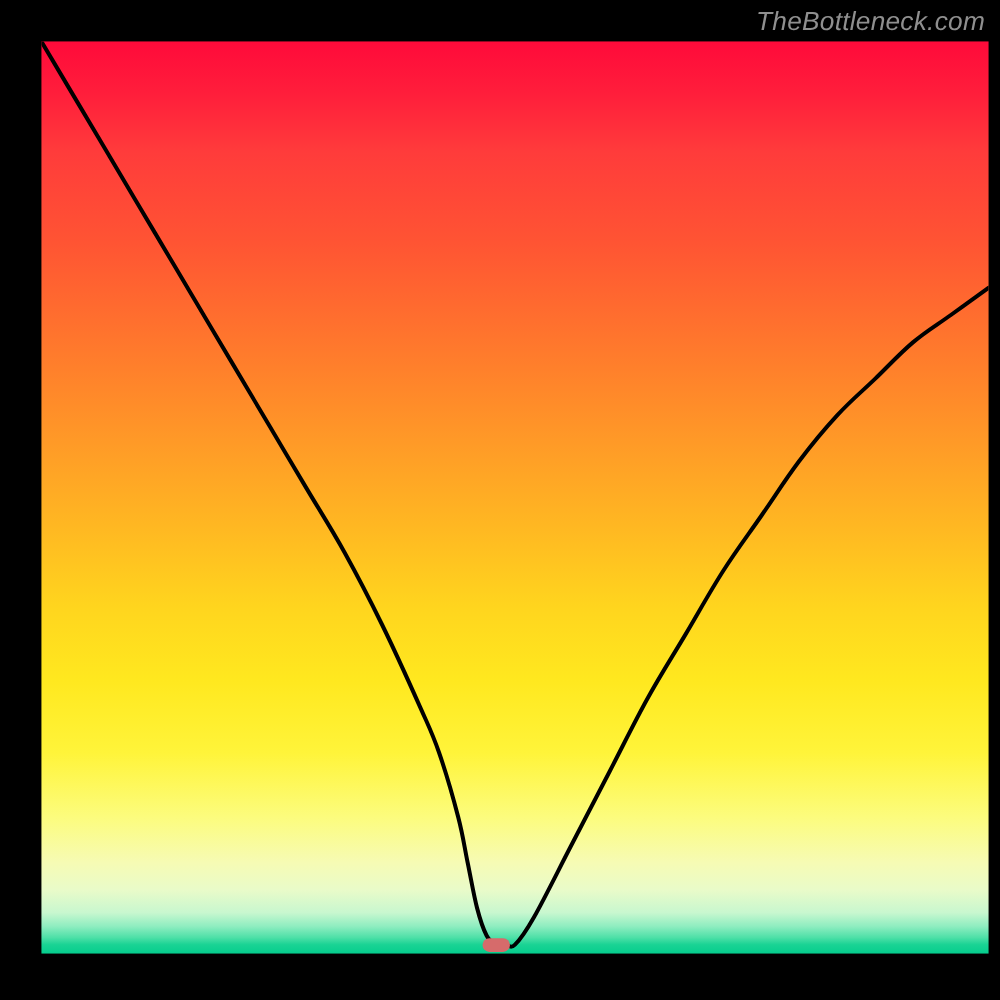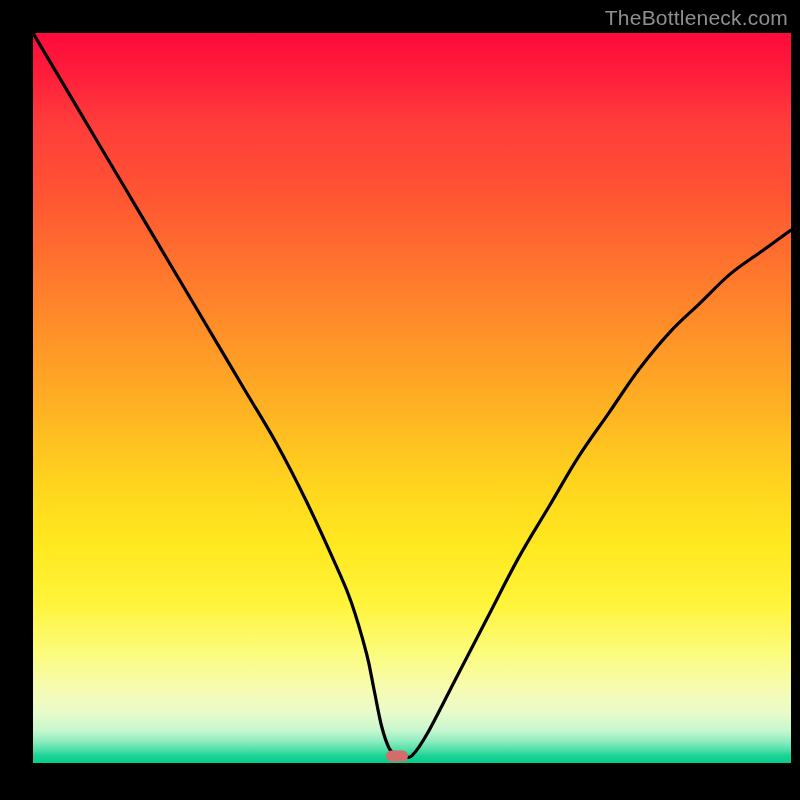--- a/index.html
+++ b/index.html
@@ -62,20 +62,21 @@
     transform: translate(-50%, -50%);
   }
   .watermark {
     position: absolute;
     top: 6px;
     right: 12px;
     color: #8f8f8f;
     font-size: 21px;
     letter-spacing: 0.2px;
     font-weight: 500;
+    font-style: italic;
   }
 </style>
 </head>
 <body>
 
 <div class="frame">
 
   <div class="watermark">TheBottleneck.com</div>
 
   <div class="plot-area">

